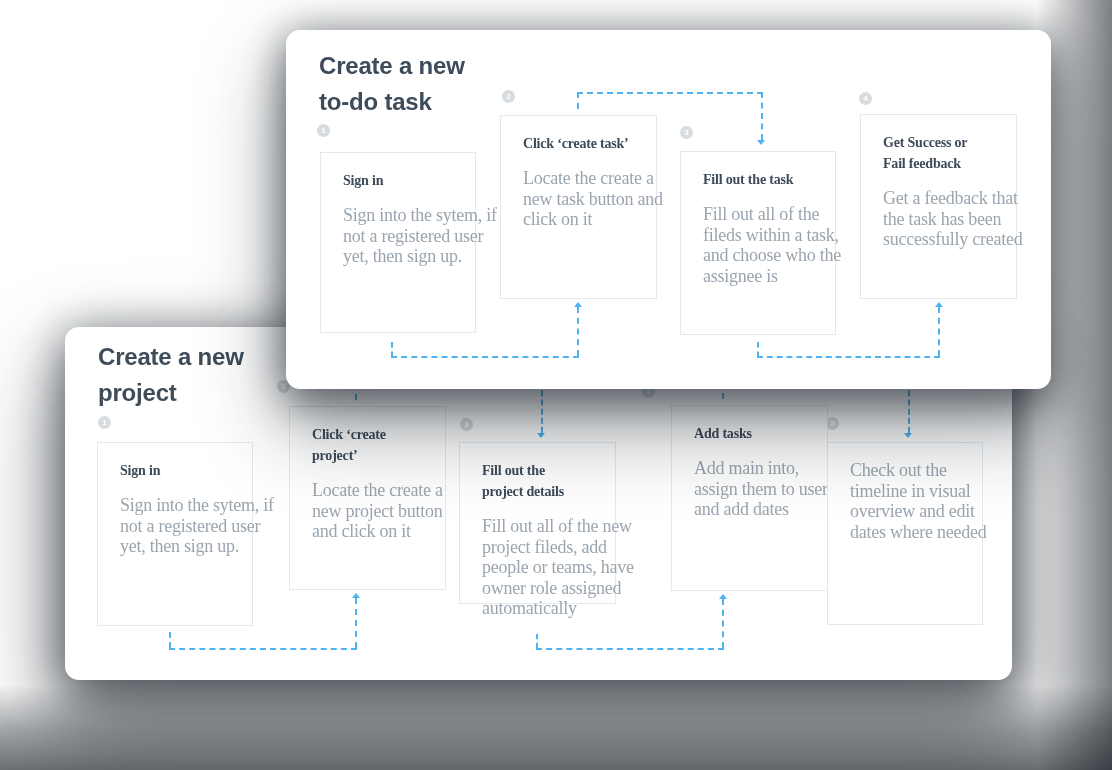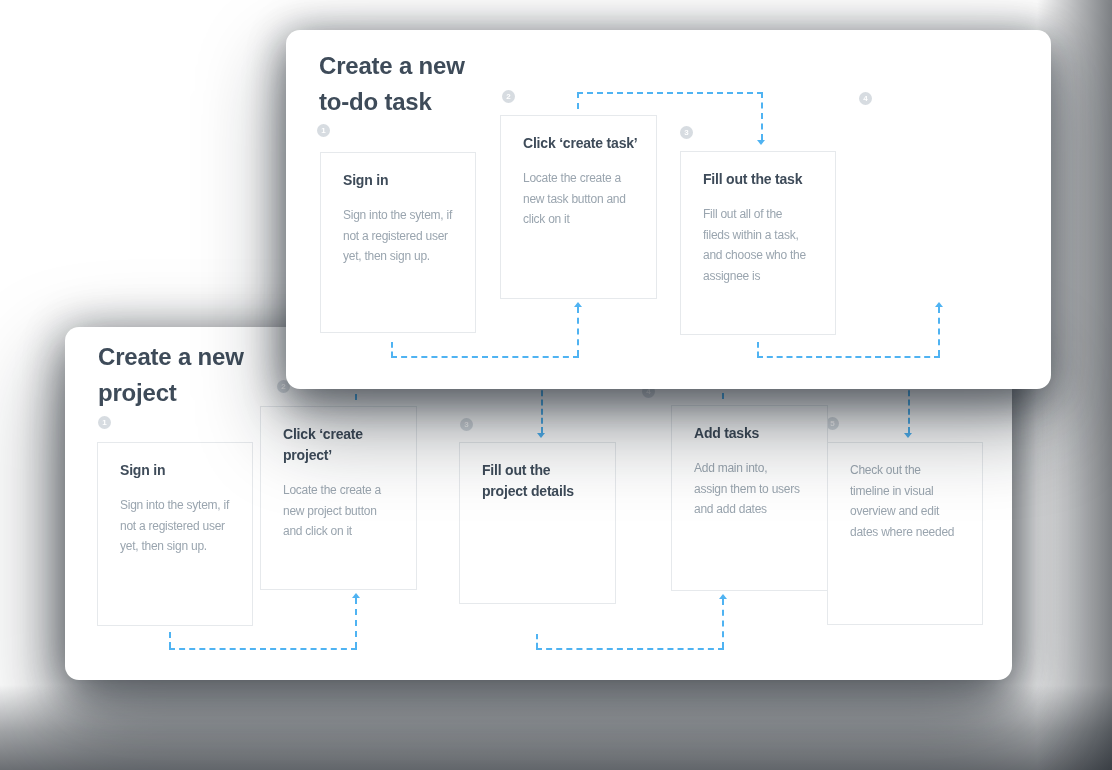--- a/index.html
+++ b/index.html
@@ -43,28 +43,29 @@
     position:absolute;
     font-size:24px;line-height:36px;font-weight:700;
     letter-spacing:-.2px;color:var(--title);
     white-space:pre;
   }
   .card{
     position:absolute;
     background:#fff;
     border:1px solid var(--border);
     padding:17px 10px 0 22px;
+    font-family:Liberation Serif, serif;
   }
   .card-title{
     font-size:14px;line-height:21px;font-weight:700;
     letter-spacing:-.2px;color:var(--title);
     margin:0 0 14px 0;white-space:pre;
   }
   .card-body{
-    font-size:12px;line-height:20.5px;font-weight:400;
+    font-size:18px;line-height:20.5px;font-weight:400;
     letter-spacing:-.25px;color:var(--body);
     white-space:pre;
   }
   .badge{
     position:absolute;width:13px;height:13px;border-radius:50%;
     background:var(--badge);color:#fff;
     font-size:8px;line-height:13px;font-weight:700;text-align:center;
   }
   .vdash{position:absolute;width:0;border-left:2px dashed var(--accent)}
   .hdash{position:absolute;height:0;border-top:2px dashed var(--accent)}
@@ -87,30 +88,35 @@
   <span class="badge" style="left:395px;top:91px">3</span>
   <span class="badge" style="left:577px;top:58px">4</span>
   <span class="badge" style="left:761px;top:90px">5</span>
 
   <div class="card" style="left:32px;top:115px;width:156px;height:184px">
     <h3 class="card-title">Sign in</h3>
     <p class="card-body">Sign into the sytem, if
 not a registered user
 yet, then sign up.</p>
   </div>
-  <div class="card" style="left:195px;top:79px;width:157px;height:184px">
+  <div class="card" style="left:224px;top:79px;width:157px;height:184px">
     <h3 class="card-title">Click ‘create
 project’</h3>
     <p class="card-body">Locate the create a
 new project button
 and click on it</p>
   </div>
   <div class="card" style="left:394px;top:115px;width:157px;height:162px">
     <h3 class="card-title">Fill out the
 project details</h3>
+    <p class="card-body">Fill out all of the new
+project fileds, add
+people or teams, have
+owner role assigned
+automatically</p>
   </div>
   <div class="card" style="left:606px;top:78px;width:157px;height:186px">
     <h3 class="card-title">Add tasks</h3>
     <p class="card-body">Add main into,
 assign them to users
 and add dates</p>
   </div>
   <div class="card" style="left:762px;top:115px;width:156px;height:183px">
     <p class="card-body">Check out the
 timeline in visual
@@ -160,20 +166,27 @@
 new task button and
 click on it</p>
   </div>
   <div class="card" style="left:394px;top:121px;width:156px;height:184px">
     <h3 class="card-title">Fill out the task</h3>
     <p class="card-body">Fill out all of the
 fileds within a task,
 and choose who the
 assignee is</p>
   </div>
+  <div class="card" style="left:574px;top:84px;width:157px;height:185px">
+    <h3 class="card-title">Get Success or
+Fail feedback</h3>
+    <p class="card-body">Get a feedback that
+the task has been
+successfully created</p>
+  </div>
 
   <div class="vdash" style="left:105px;top:312px;height:15px"></div>
   <div class="hdash" style="left:105px;top:326px;width:188px"></div>
   <div class="vdash" style="left:291px;top:277px;height:49px"></div>
   <div class="arr up" style="left:288px;top:272px"></div>
 
   <div class="vdash" style="left:291px;top:62px;height:17px"></div>
   <div class="hdash" style="left:291px;top:62px;width:186px"></div>
   <div class="vdash" style="left:475px;top:62px;height:48px"></div>
   <div class="arr down" style="left:471px;top:110px"></div>

